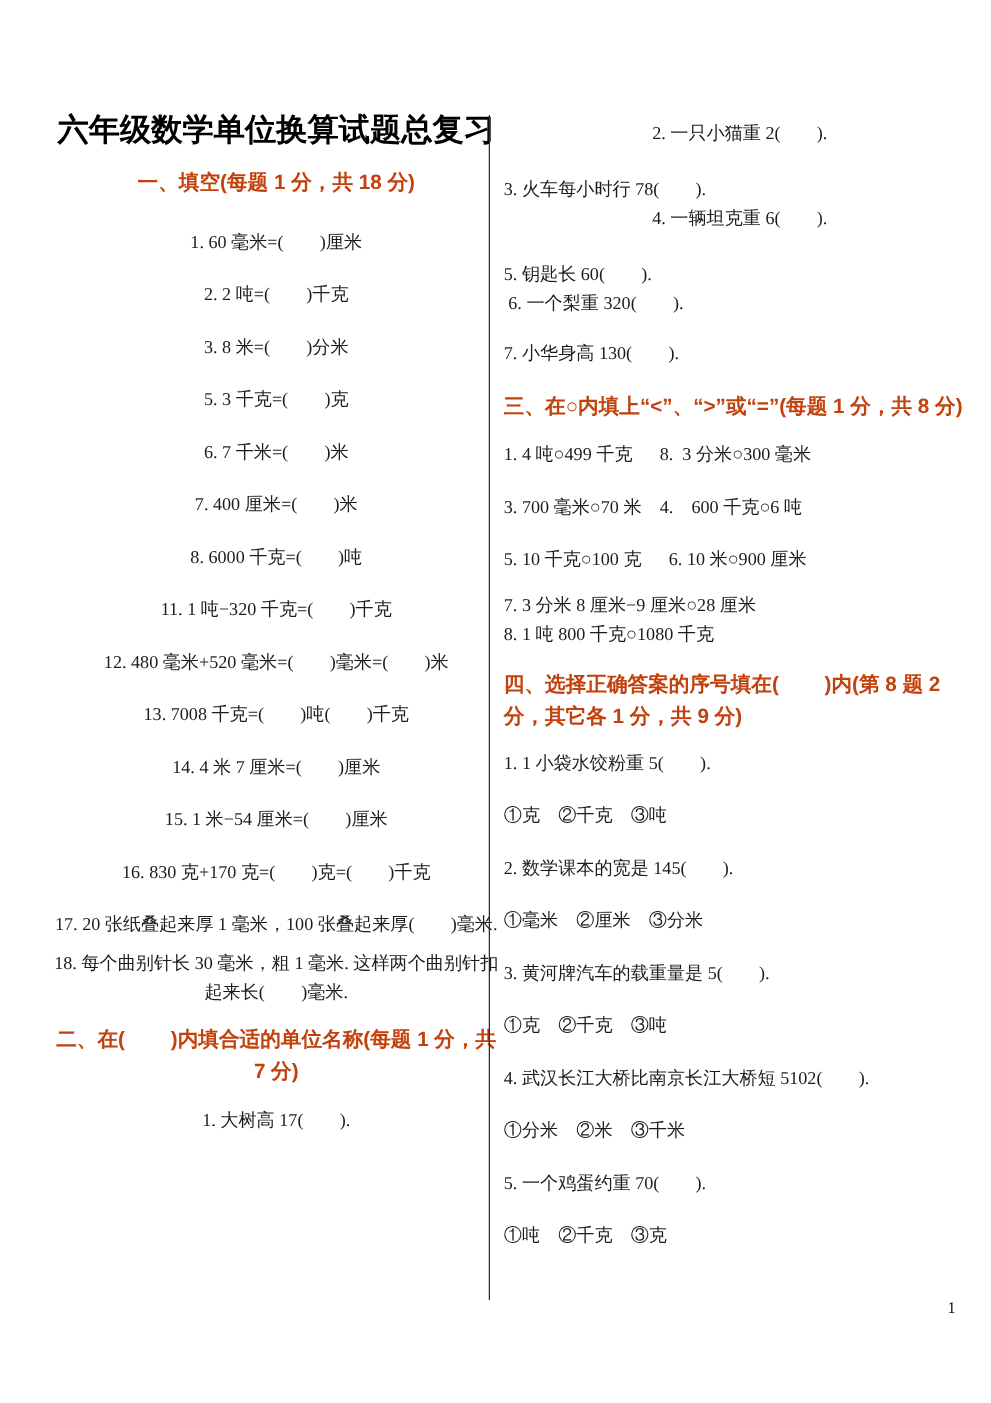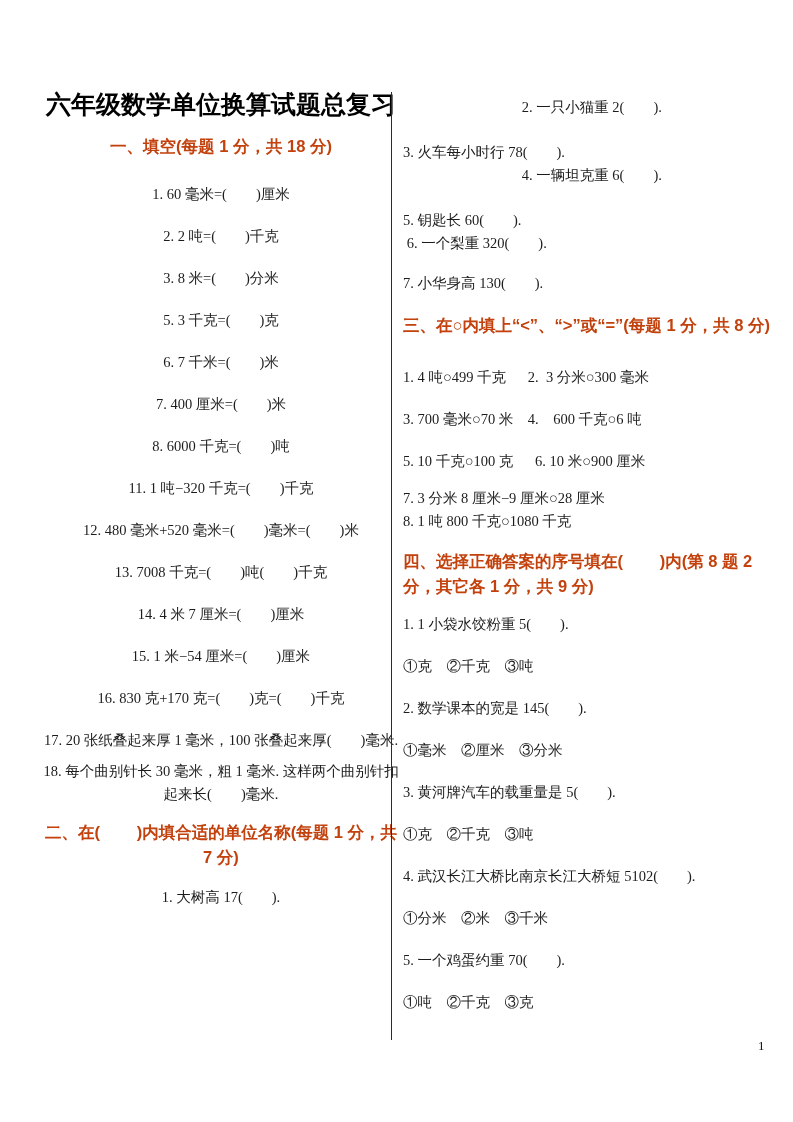--- a/index.html
+++ b/index.html
@@ -34,21 +34,21 @@
   .pagenum {
     position: absolute; left: 758px; top: 1038px;
     font-size: 13px; line-height: 16px; color: #111;
   }
   .mb24 { margin-bottom: 24px; }
   .mb22 { margin-bottom: 22px; text-align: center; }
   .mb19 { margin-bottom: 19px; }
   .mb18 { margin-bottom: 18px; }
   .mb17 { margin-bottom: 17px; }
   .mb16 { margin-bottom: 16px; }
-  .mb15 { margin-bottom: 28px; }
+  .mb15 { margin-bottom: 15px; }
   .mb14 { margin-bottom: 14px; }
   .mb12 { margin-bottom: 8px; }
   .mb0  { margin-bottom: 0; }
 </style>
 </head>
 <body>
 
 <div class="page">
 
   <div class="col-left">
@@ -80,21 +80,21 @@
 
   <div class="col-right">
     <div class="item mb22"> 2. 一只小猫重 2(        ).</div>
     <div class="item mb0">3. 火车每小时行 78(        ).</div>
     <div class="item mb22"> 4. 一辆坦克重 6(        ).</div>
     <div class="item mb0">5. 钥匙长 60(        ).</div>
     <div class="item mb17"> 6. 一个梨重 320(        ).</div>
     <div class="item mb18">7. 小华身高 130(        ).</div>
 
     <div class="sec-heading mb15">三、在○内填上“&lt;”、“&gt;”或“=”(每题 1 分，共 8 分)</div>
-    <div class="item mb19">1. 4 吨○499 千克      2.  3 分米○300 毫米</div>
+    <div class="item mb19">1. 4 吨○499 千克      8.  3 分米○300 毫米</div>
     <div class="item mb19">3. 700 毫米○70 米    4.    600 千克○6 吨</div>
     <div class="item mb14">5. 10 千克○100 克      6. 10 米○900 厘米</div>
     <div class="item mb0">7. 3 分米 8 厘米−9 厘米○28 厘米</div>
     <div class="item mb16">8. 1 吨 800 千克○1080 千克</div>
 
     <div class="sec-heading mb14">四、选择正确答案的序号填在(        )内(第 8 题 2 分，其它各 1 分，共 9 分)</div>
 
     <div class="item mb19">1. 1 小袋水饺粉重 5(        ).</div>
     <div class="item mb19">①克    ②千克    ③吨</div>
     <div class="item mb19">2. 数学课本的宽是 145(        ).</div>

